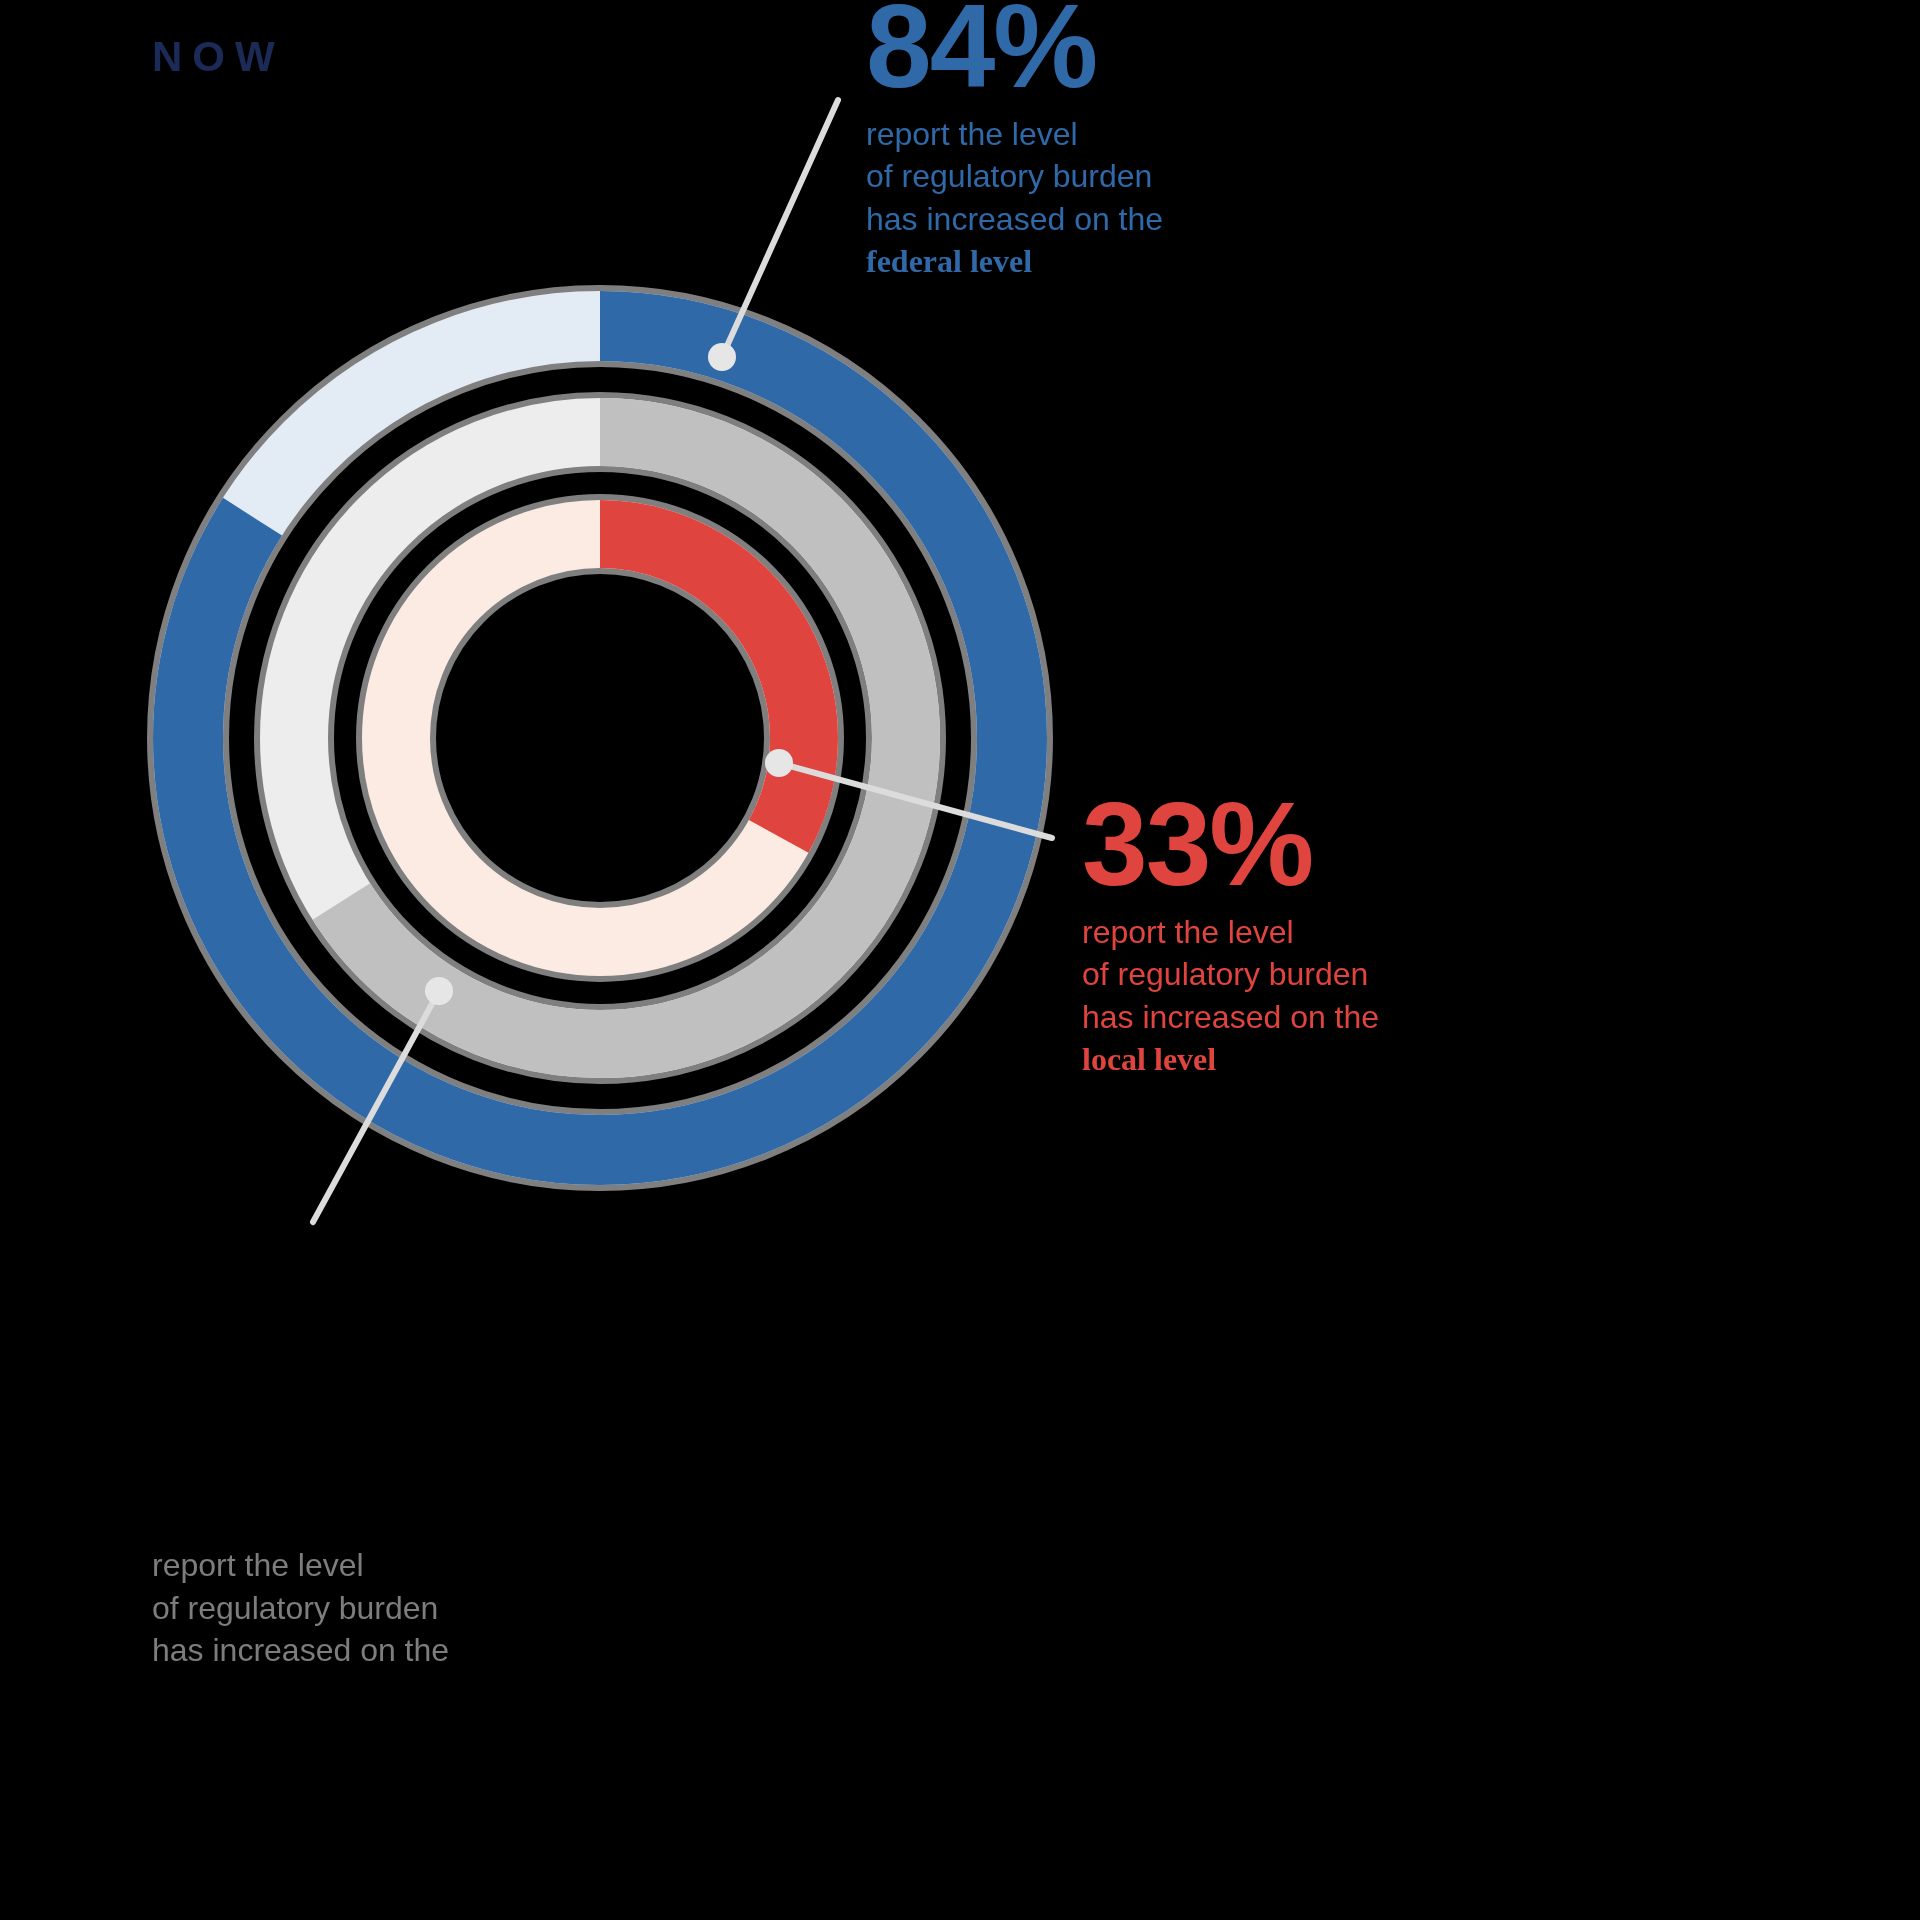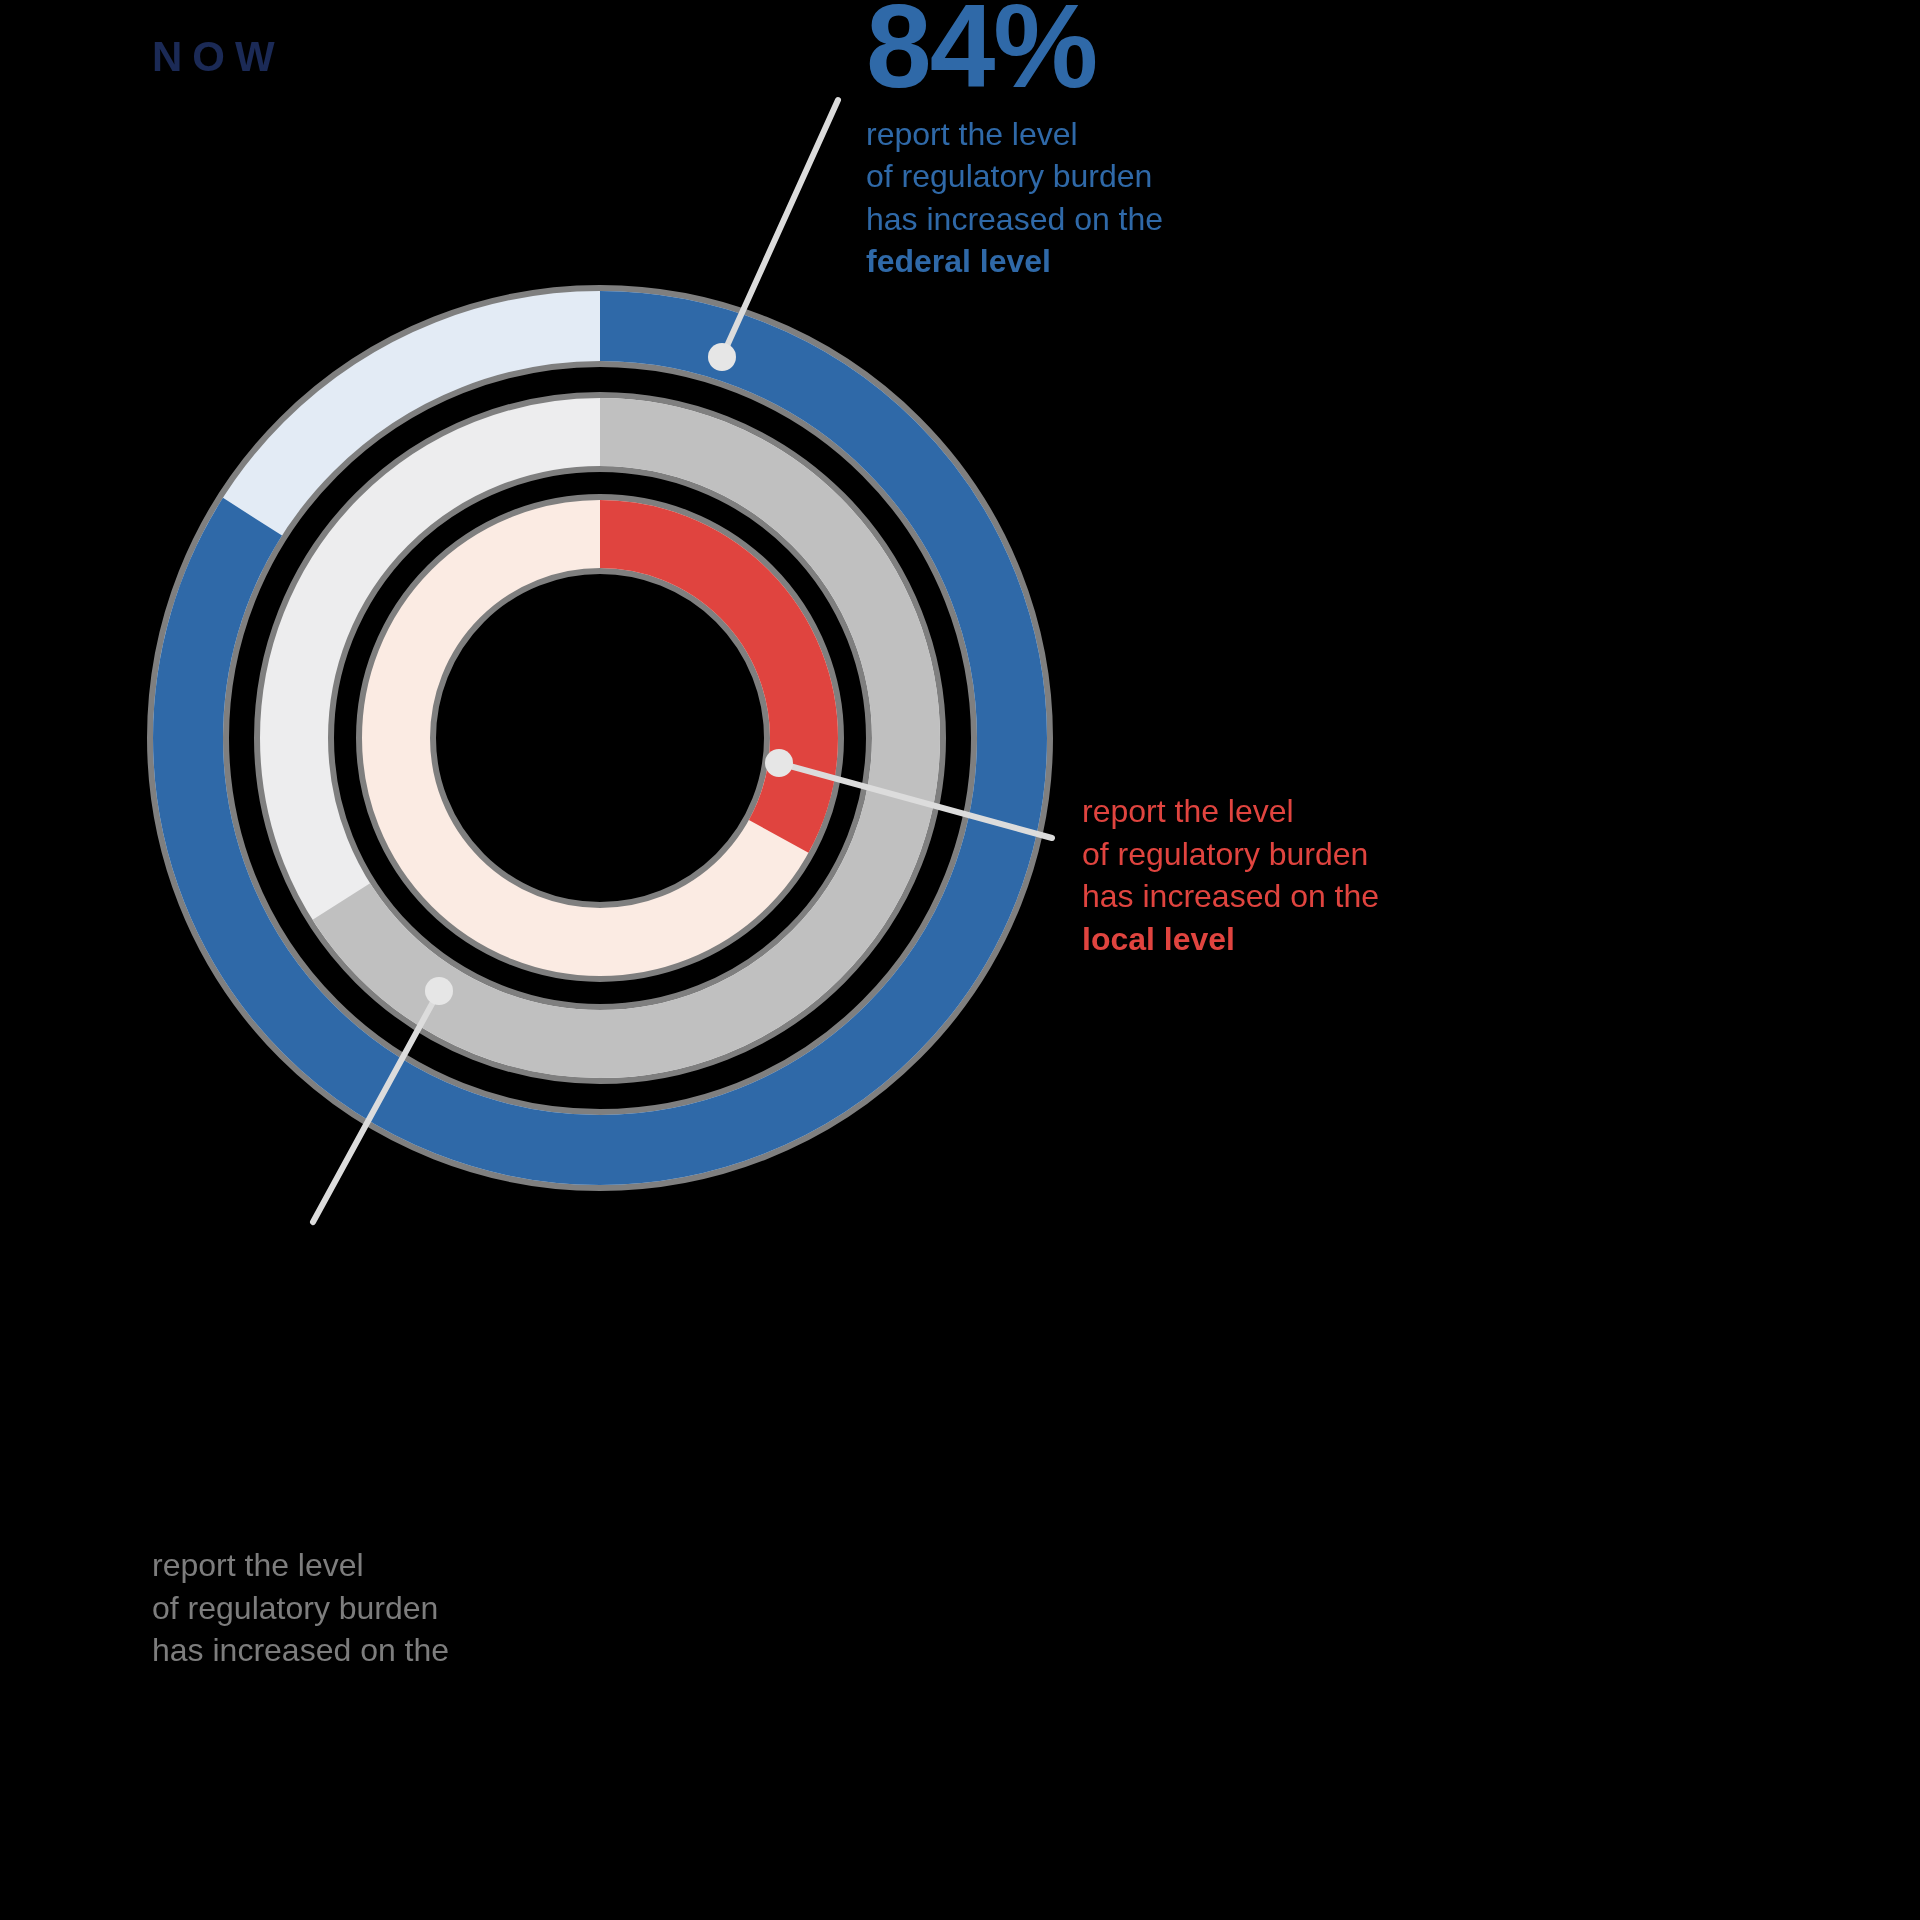--- a/index.html
+++ b/index.html
@@ -46,21 +46,21 @@
     line-height: 0.92;
     letter-spacing: -2px;
     margin: 0 0 12px 0;
   }
   .callout .body {
     font-size: 32px;
     line-height: 1.33;
     font-weight: 400;
     margin: 0;
   }
-  .callout .body .strong { font-weight: 700; display: block; }
+  .callout .body .strong { font-weight: 700; display: block; font-family: Liberation Serif, serif; }
 
   #callout-federal { left: 866px; top: -8px; width: 420px; }
   #callout-federal .big  { color: #2f69a8; }
   #callout-federal .body { color: #2f69a8; }
 
   #callout-local { left: 1082px; top: 790px; width: 420px; }
   #callout-local .big  { color: #e0443f; }
   #callout-local .body { color: #e0443f; }
 
   #callout-state { left: 152px; top: 1544px; width: 420px; }
@@ -117,20 +117,21 @@
     <div class="big">84%</div>
     <div class="body">
       <span>report the level</span><br>
       <span>of regulatory burden</span><br>
       <span>has increased on the</span>
       <span class="strong">federal level</span>
     </div>
   </div>
 
   <div class="callout" id="callout-local">
+    <div class="big">33%</div>
     <div class="body">
       <span>report the level</span><br>
       <span>of regulatory burden</span><br>
       <span>has increased on the</span>
       <span class="strong">local level</span>
     </div>
   </div>
 
   <div class="callout" id="callout-state">
     <div class="body">

